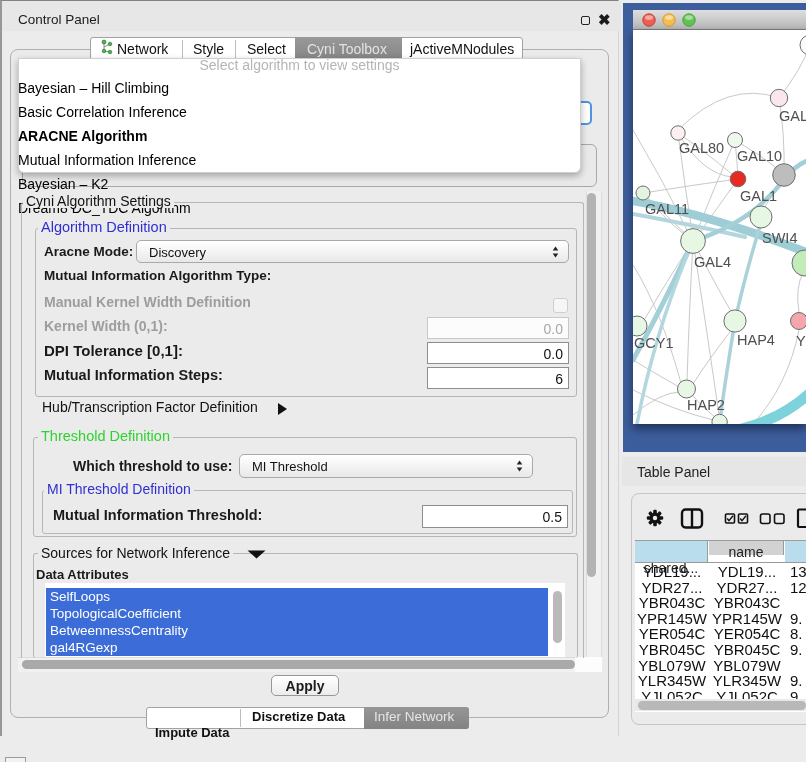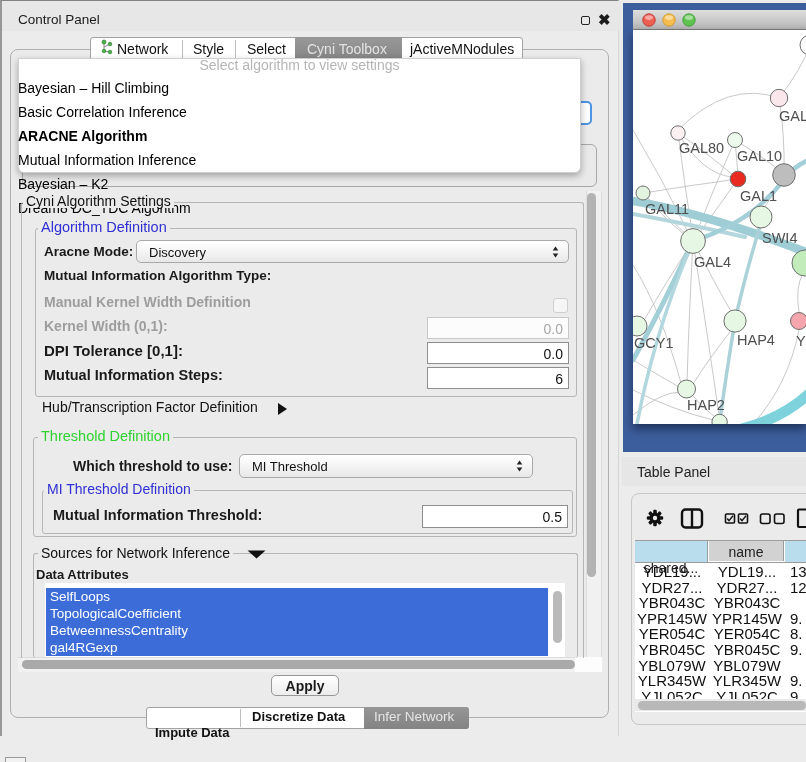--- a/index.html
+++ b/index.html
@@ -281,21 +281,21 @@
     <rect x="115.5" y="6" width="9.5" height="9.5" rx="2" stroke-width="1.6"></rect>
     <rect x="129.5" y="6" width="9.5" height="9.5" rx="2" stroke-width="1.6"></rect>
 
     <path d="M153 2.5 Q153 1.5 154 1.5 L162 1.5 L166.5 6 L166.5 18 Q166.5 19 165.5 19 L154 19 Q153 19 153 18 Z" stroke-width="2.2"></path>
   </g>
 </svg>
 
 <div class="abs" style="left:635px;top:540px;width:171px;height:171px;background:#fff;border-top:1px solid #9c9c9c;"></div>
 <div class="abs" style="left:635px;top:541px;width:73px;height:22px;background:#badded;border-right:1px solid #9a9a9a;
      text-align:center;font-size:14px;color:#222;padding-top:19px;box-sizing:border-box;">shared...</div>
-<div class="abs" style="left:709px;top:541px;width:75px;height:20px;background:#d2d2d2;border-right:1px solid #9a9a9a;
+<div class="abs" style="left:709px;top:541px;width:75px;height:14px;background:#d2d2d2;border-right:1px solid #9a9a9a;
      text-align:center;font-size:14px;color:#222;padding-top:3px;box-sizing:border-box;">name</div>
 <div class="abs" style="left:785px;top:541px;width:21px;height:22px;background:#badded;box-sizing:border-box;"></div>
 <div class="abs" style="left:635px;top:541px;width:171px;height:22px;border-bottom:1px solid #9a9a9a;box-sizing:border-box;"></div>
 
 <div class="abs" style="left:635px;top:564px;width:74px;text-align:center;font-size:15px;color:#111;line-height:15.6px;">
 YDL19...<br>YDR27...<br>YBR043C<br>YPR145W<br>YER054C<br>YBR045C<br>YBL079W<br>YLR345W<br>YJL052C</div>
 <div class="abs" style="left:709px;top:564px;width:76px;text-align:center;font-size:15px;color:#111;line-height:15.6px;">
 YDL19...<br>YDR27...<br>YBR043C<br>YPR145W<br>YER054C<br>YBR045C<br>YBL079W<br>YLR345W<br>YJL052C</div>
 <div class="abs" style="left:790px;top:564px;width:20px;font-size:15px;color:#111;line-height:15.6px;">
 13<br>12<br>&nbsp;<br>9.<br>8.<br>9.<br>&nbsp;<br>9.<br>9.</div>

